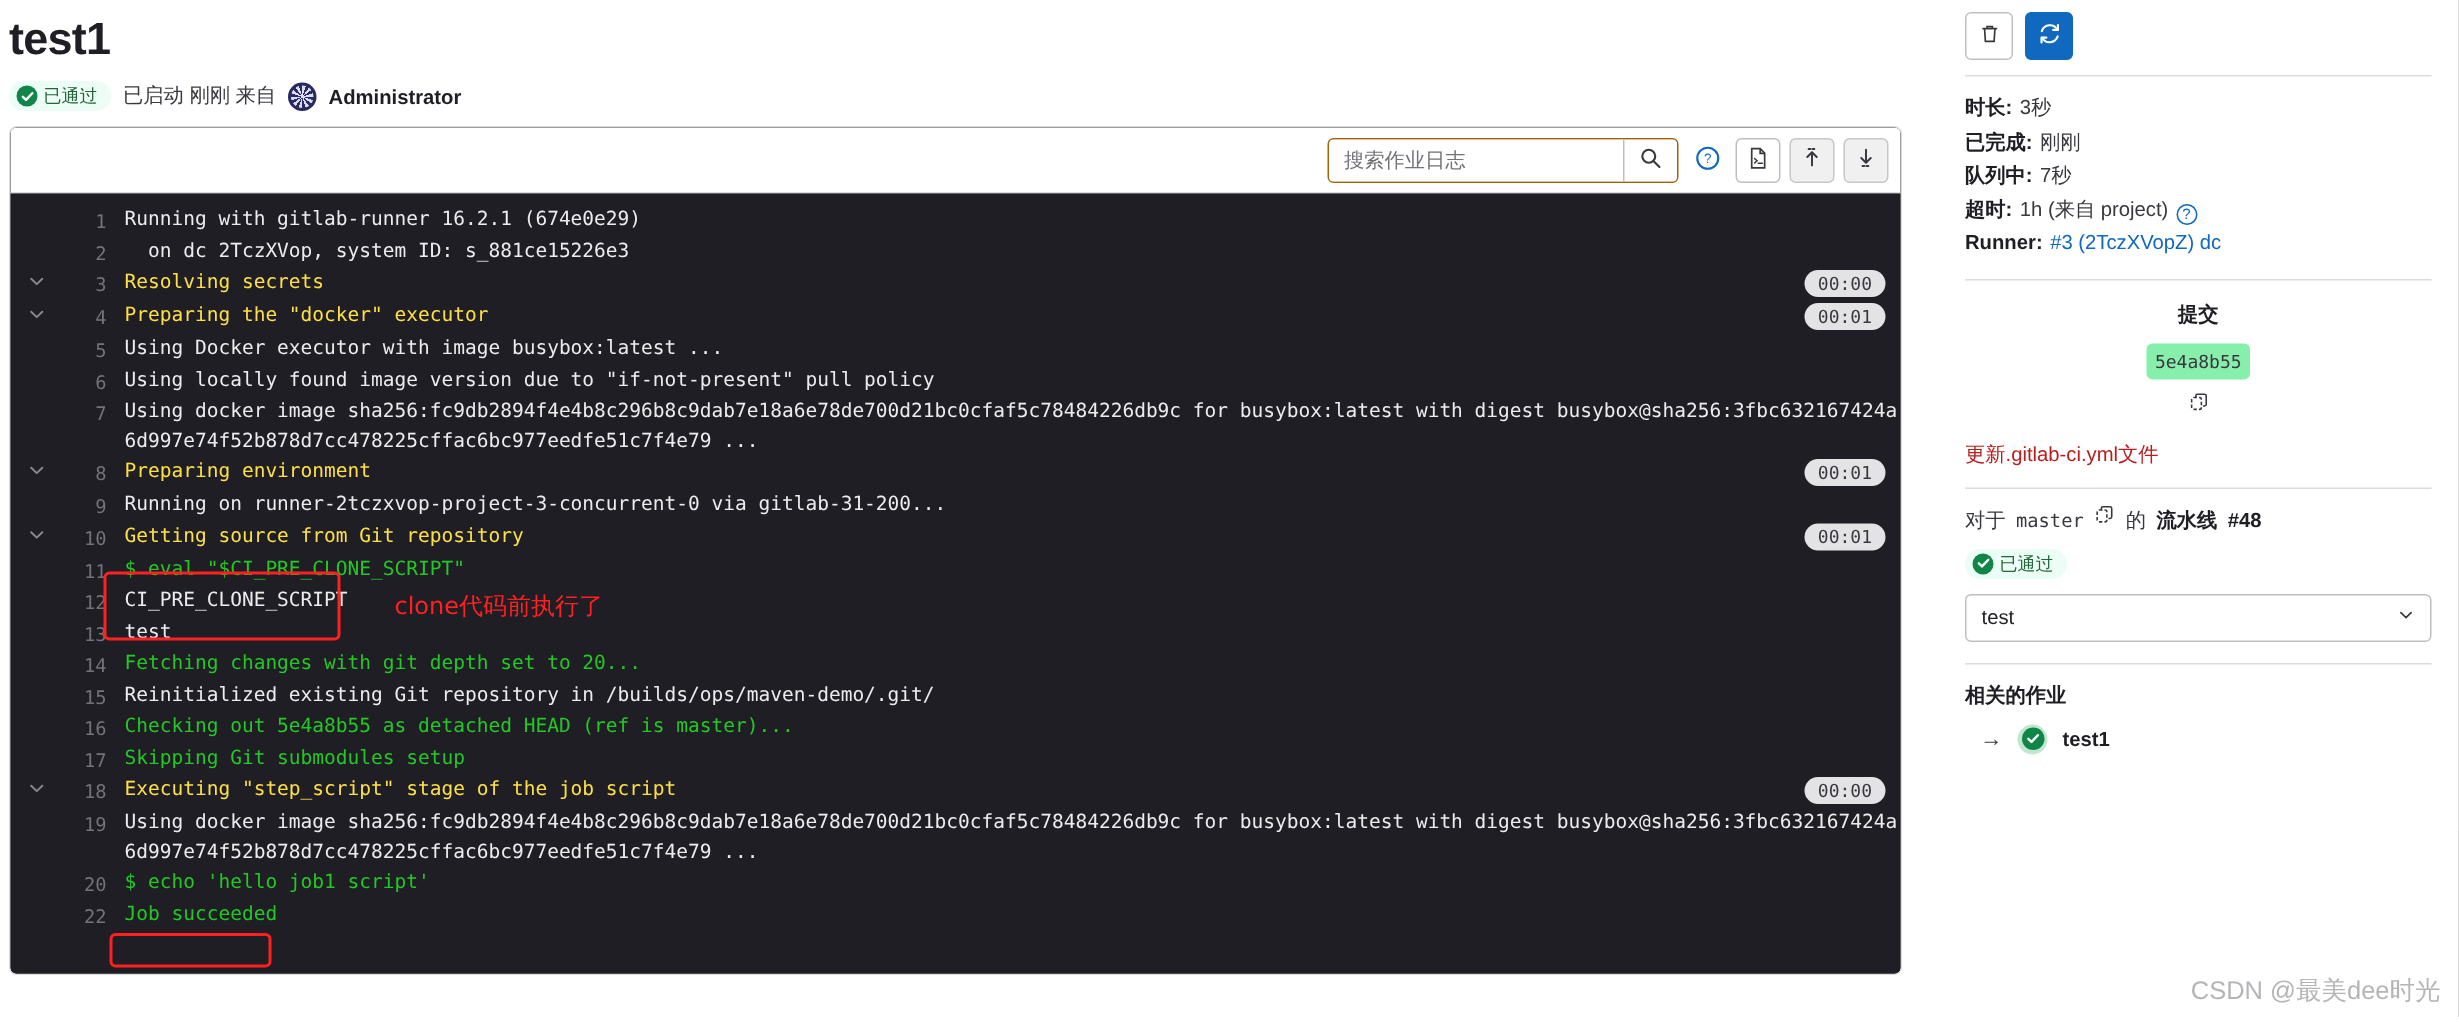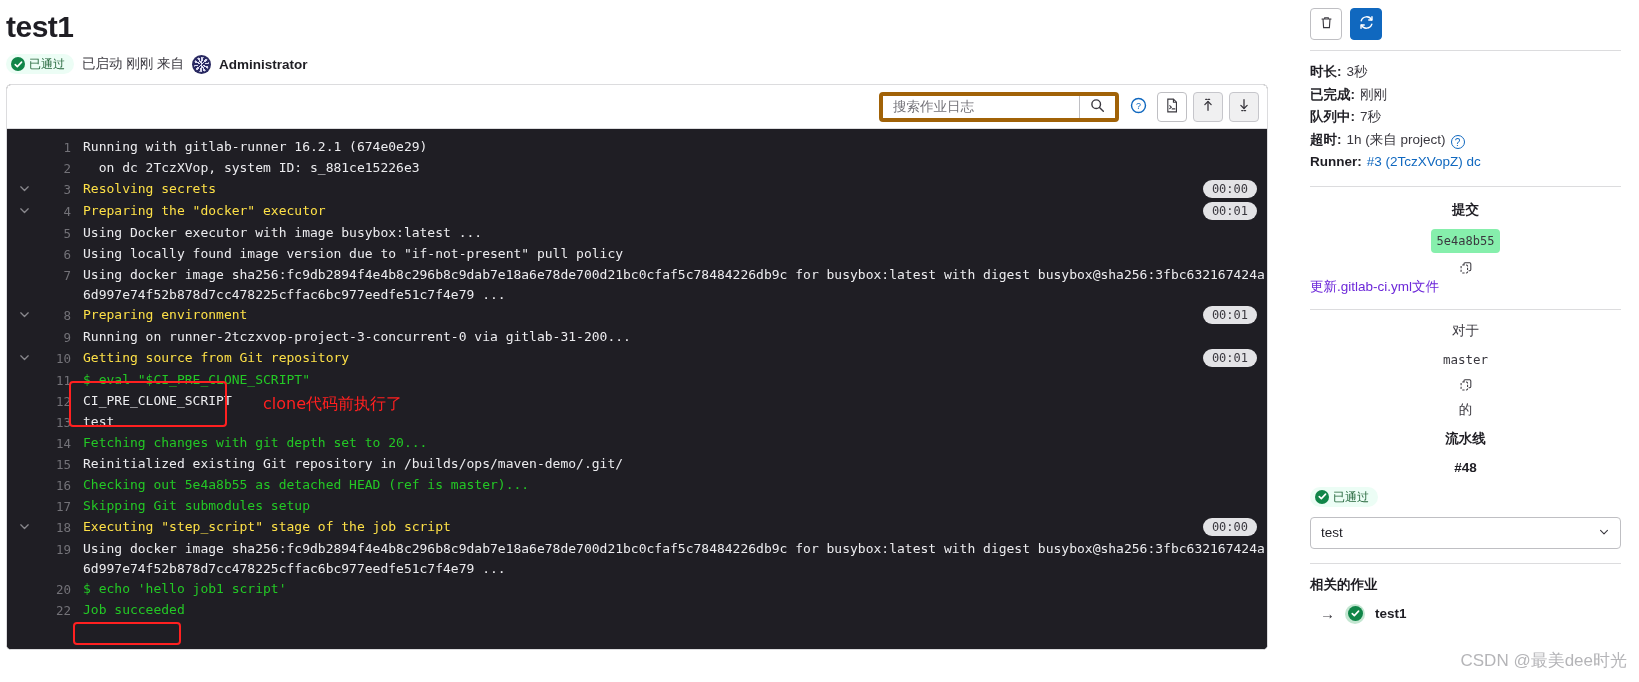--- a/index.html
+++ b/index.html
@@ -114,21 +114,21 @@
     align-items: center;
     justify-content: flex-end;
     padding: 0 8px 0 8px;
     gap: 6px;
   }
   .search-group {
     display: flex;
     height: 30px;
     border-radius: 4px;
     overflow: hidden;
-    border: 4px solid #a16207;
+    border: 1px solid #a16207;
   }
   .search-input {
     width: 196px;
     border: none;
     outline: none;
     font-size: 13.5px;
     padding: 0 10px;
     color: #3a383f;
     background: #fff;
     font-family: "Liberation Sans", sans-serif;
@@ -301,30 +301,29 @@
     background: #86efac;
     border-radius: 4px;
     padding: 1px 6px;
     font-family: "DejaVu Sans Mono", monospace;
     font-size: 12px;
     color: #3a383f;
   }
   .copy-ic { cursor: pointer; display: inline-flex; }
   .commit-title {
     font-size: 13.5px;
-    color: #6d28d9;
+    color: #b91c1c;
     line-height: 22px;
-    margin-top: 1px;
+    margin-top: 17px;
   }
   .pipe-row {
-    display: flex; align-items: center; gap: 7px;
+    display: flex; align-items: flex-start; gap: 7px;
     font-size: 13.5px; color: #3a383f;
     line-height: 22px;
     flex-wrap: wrap;
-    flex-direction: column;
   }
   .mono-ref { font-family: "DejaVu Sans Mono", monospace; font-size: 12.5px; }
   .bold { font-weight: bold; color: #1f1e24; }
   .pipe-status { margin-top: 8px; }
   .stage-select {
     margin-top: 10px;
     width: 100%;
     height: 32px;
     border: 1px solid #bfbfc3;
     border-radius: 4px;

